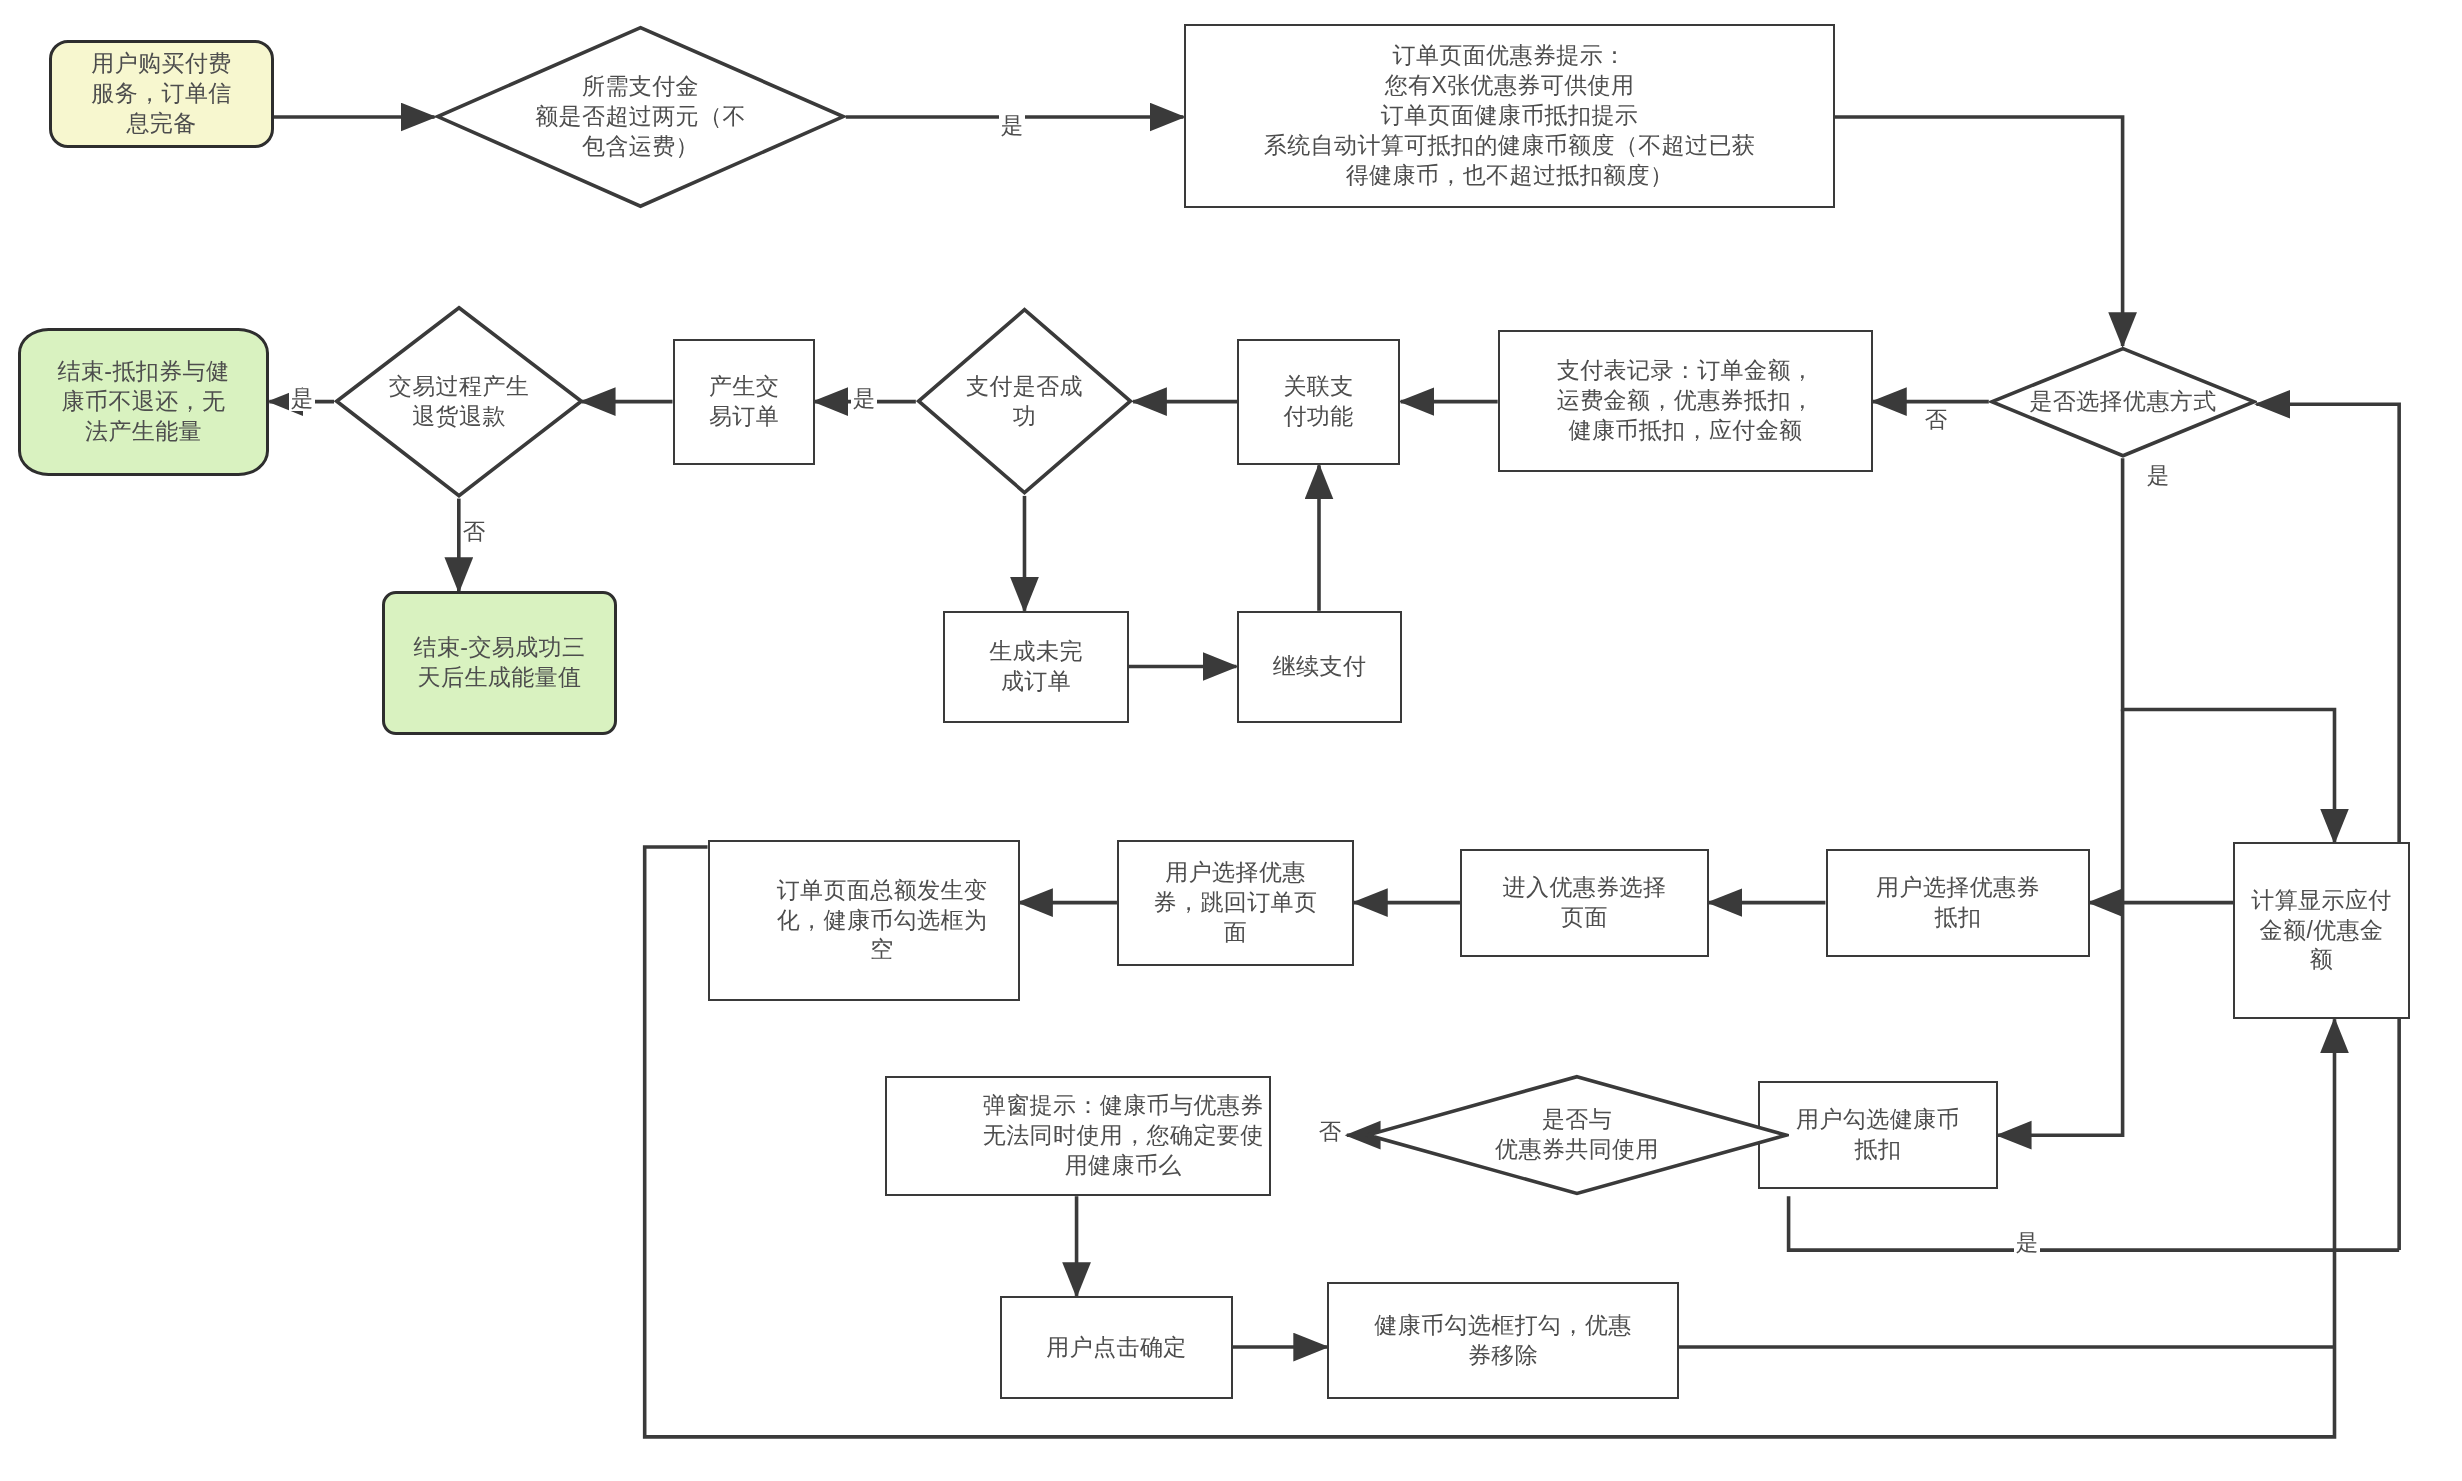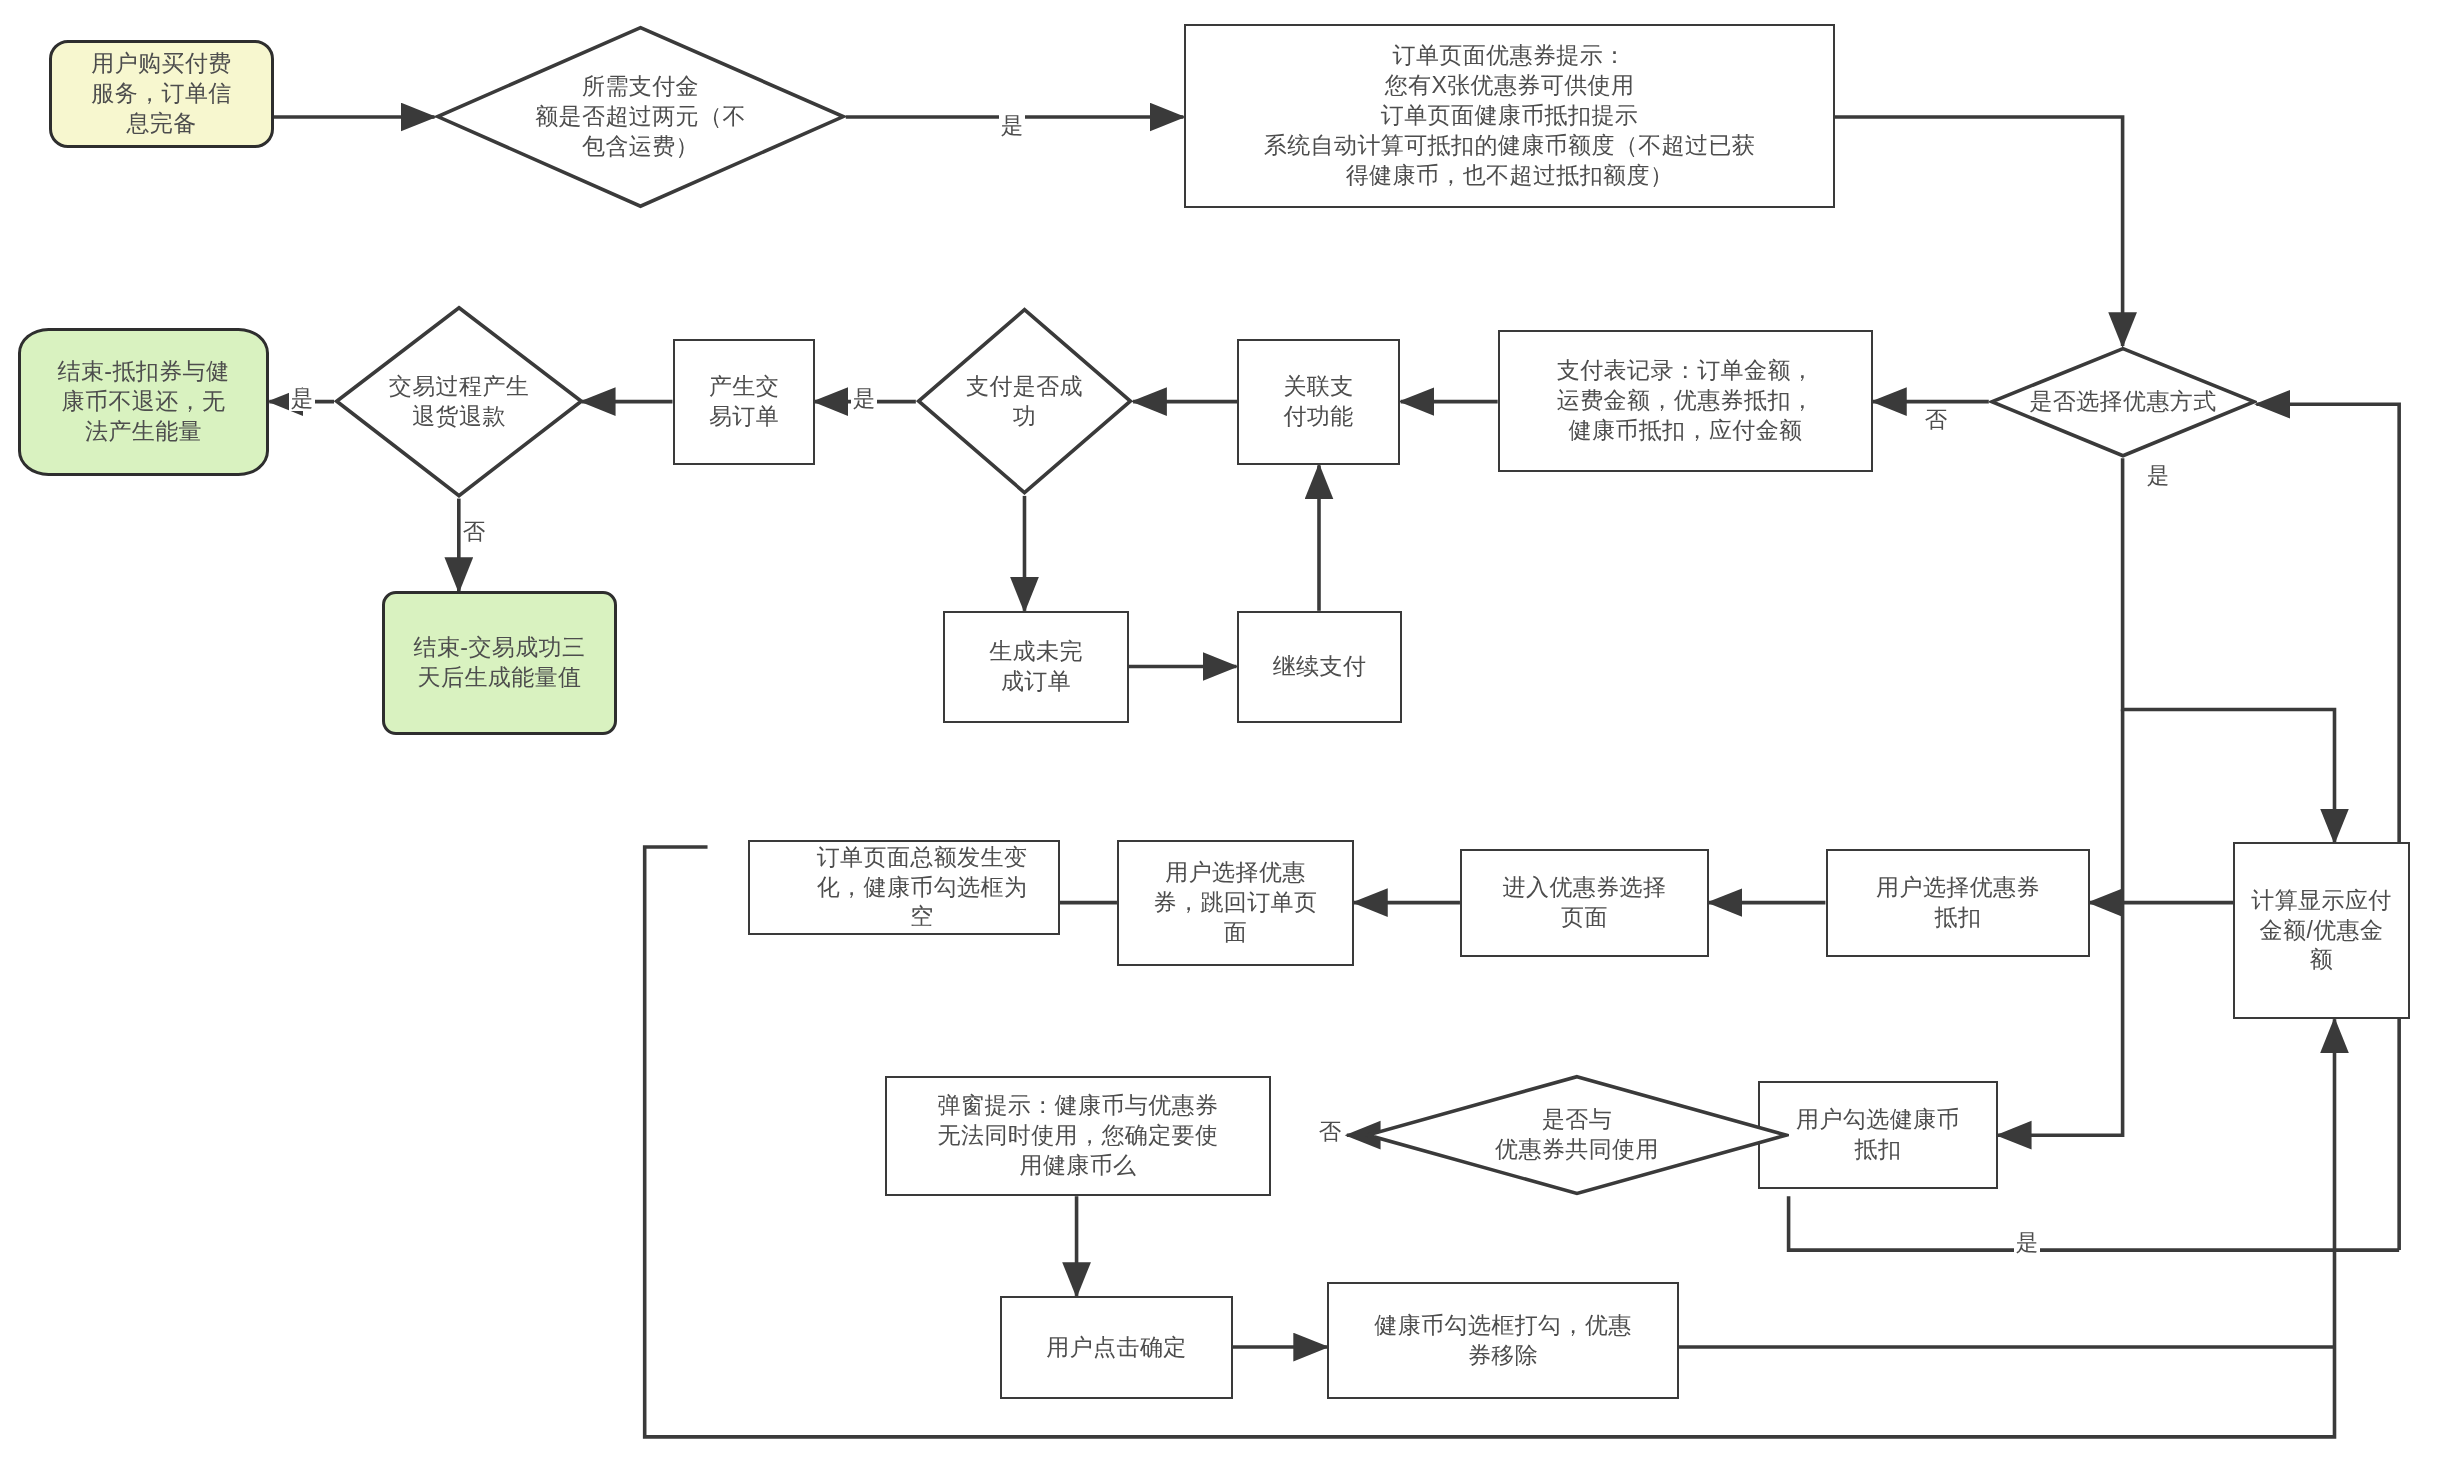--- a/index.html
+++ b/index.html
@@ -239,40 +239,40 @@
     <span class="txt">进入优惠券选择
 页面</span>
   </div>
 
   <div class="node rect" style="left:1117px; top:840px; width:237px; height:126px;">
     <span class="txt">用户选择优惠
 券，跳回订单页
 面</span>
   </div>
 
-  <div class="node rect" style="left:748px; top:840px; width:312px; height:95px;padding-left:36px;">
+  <div class="node rect" style="left:708px; top:840px; width:312px; height:161px;padding-left:36px;">
     <span class="txt">订单页面总额发生变
 化，健康币勾选框为
 空</span>
   </div>
 
   <div class="node rect" style="left:1758px; top:1081px; width:240px; height:108px;">
     <span class="txt">用户勾选健康币
 抵扣</span>
   </div>
 
   <div class="node diamond" style="left:1365px; top:1074px; width:424px; height:122px;">
     <svg class="dshape" viewBox="0 0 472 136" preserveAspectRatio="none">
       <polygon points="236,3 469,68 236,133 3,68" fill="#ffffff" stroke="#3a3a3a" stroke-width="4"></polygon>
     </svg>
     <span class="txt">是否与
 优惠券共同使用</span>
   </div>
 
-  <div class="node rect" style="left:885px; top:1076px; width:386px; height:120px;">
+  <div class="node rect" style="left:885px; top:1076px; width:386px; height:120px;justify-content:flex-end;">
     <span class="txt">弹窗提示：健康币与优惠券
 无法同时使用，您确定要使
 用健康币么</span>
   </div>
 
   <div class="node rect" style="left:1000px; top:1296px; width:233px; height:103px;">
     <span class="txt">用户点击确定</span>
   </div>
 
   <div class="node rect" style="left:1327px; top:1282px; width:352px; height:117px;">

